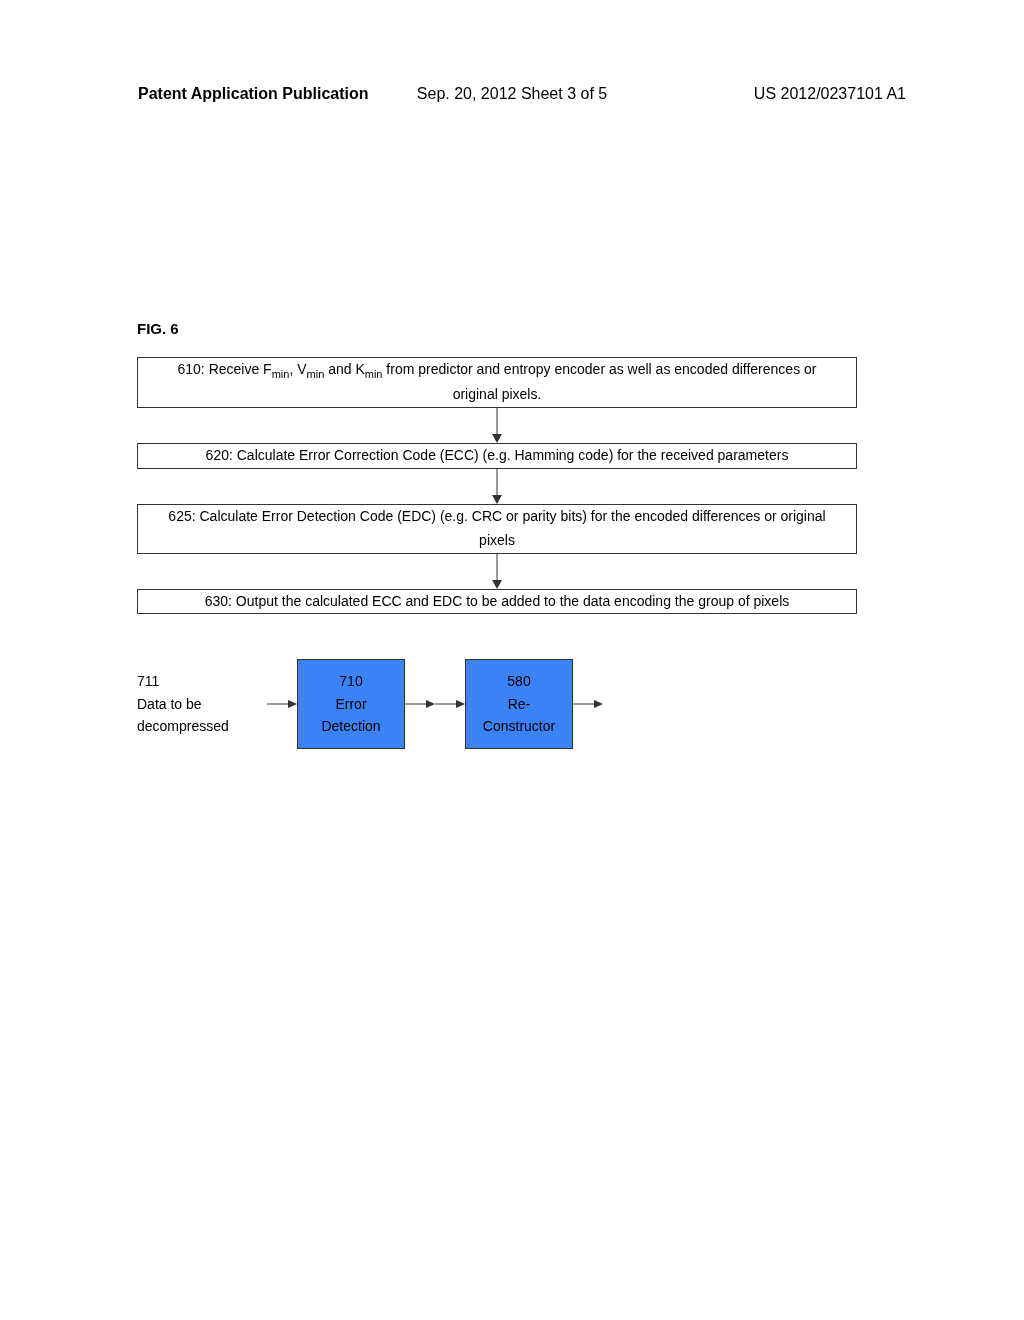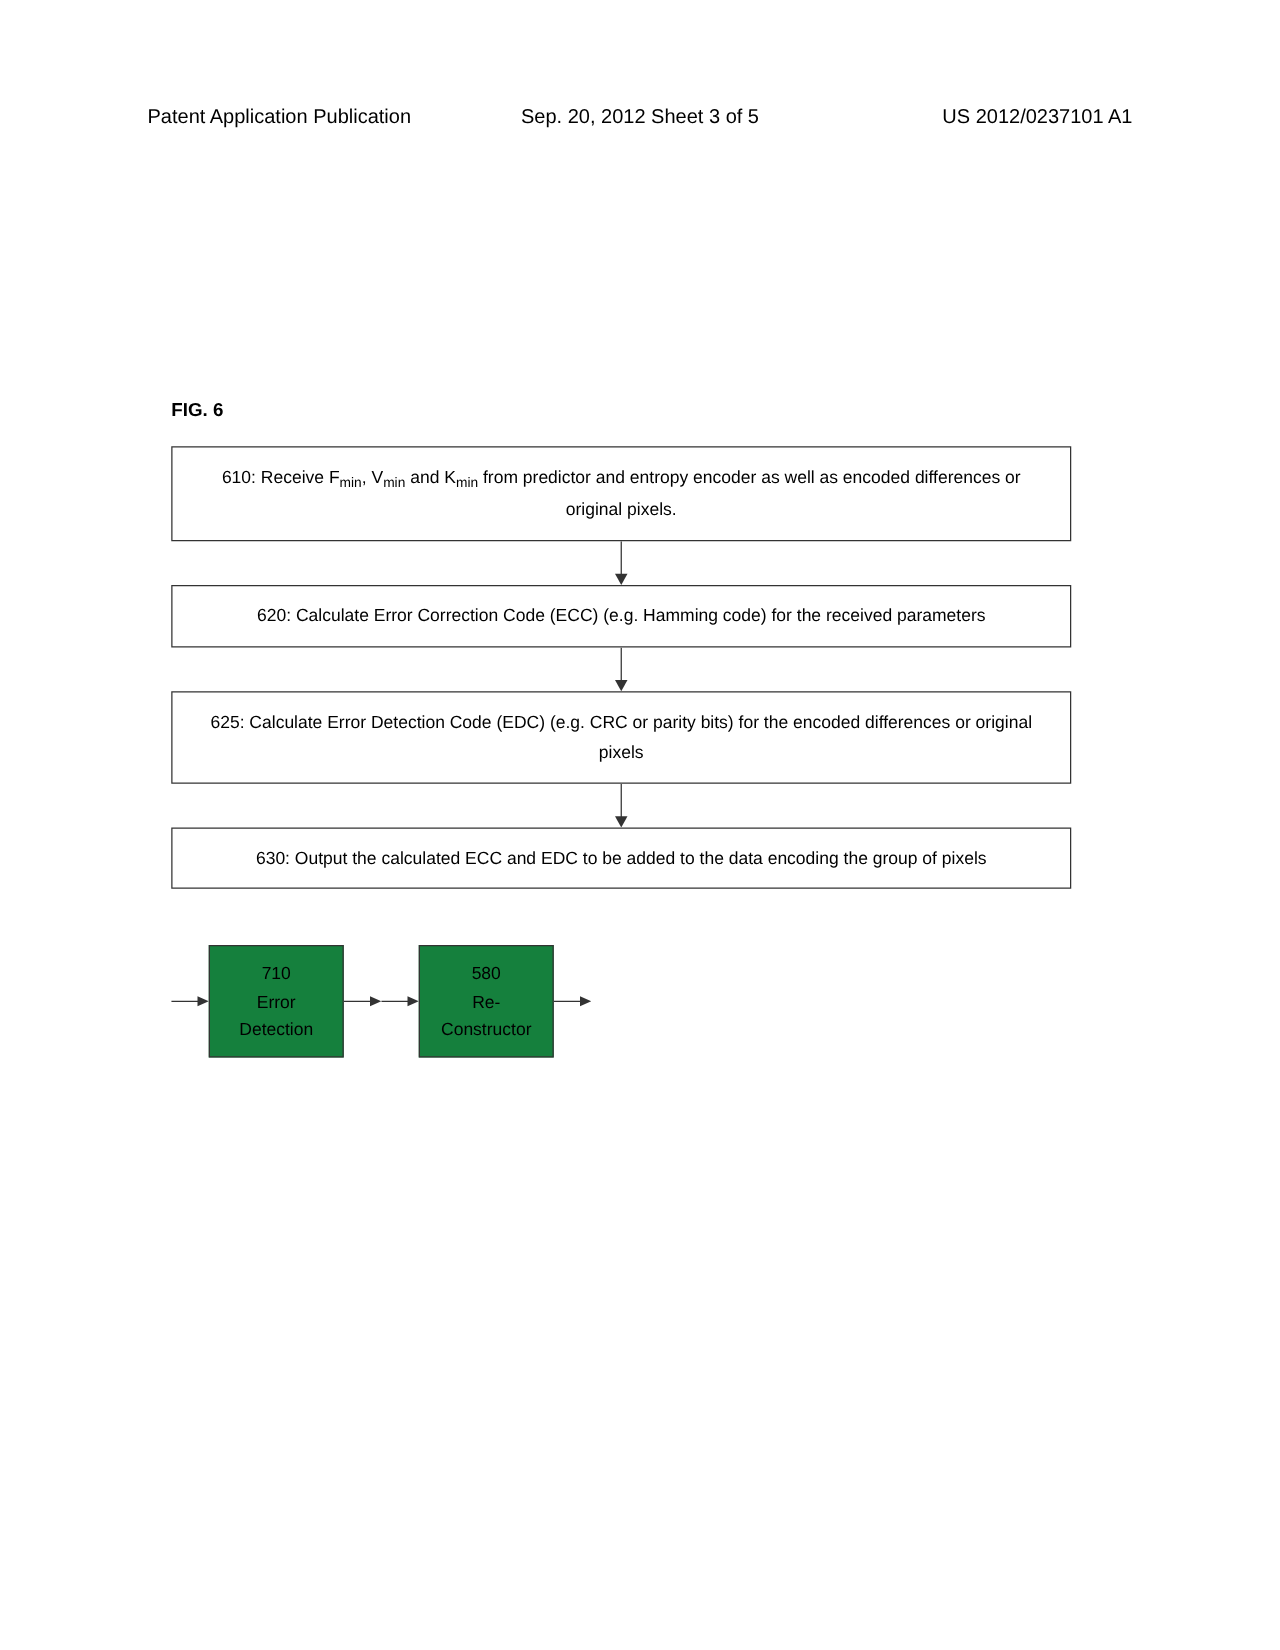--- a/index.html
+++ b/index.html
@@ -18,21 +18,22 @@
       position: absolute;
       top: 85px;
       left: 0;
       right: 0;
       display: flex;
       justify-content: space-between;
       padding: 0 118px 0 118px;
       font-size: 16px;
     }
     .header-left {
-      font-weight: normal;
+      font-weight: bold;
+      margin-left: 20px;
     }
     .header-center {
       position: absolute;
       left: 50%;
       transform: translateX(-50%);
     }
     .header-right {
       font-weight: normal;
     }
     .content {
@@ -41,21 +42,21 @@
       left: 137px;
       width: 720px;
     }
     .fig-label {
       font-weight: bold;
       font-size: 15px;
       margin-bottom: 20px;
     }
     .flowchart-box {
       border: 1px solid #333;
-      padding: 12px 20px;
+      padding: 0 20px;
       text-align: center;
       font-size: 14px;
       line-height: 1.7;
       background: white;
     }
     .arrow-down {
       display: flex;
       justify-content: center;
       margin: 0;
     }
@@ -76,21 +77,21 @@
       line-height: 1.6;
       text-align: left;
       width: 130px;
     }
     .fig7-box {
       border: 1px solid #333;
       padding: 10px 14px;
       text-align: center;
       font-size: 14px;
       line-height: 1.6;
-      background: #15803d;
+      background: #3b82f6;
       width: 108px;
     }
     .arrow-right {
       width: 30px;
       display: flex;
       align-items: center;
       justify-content: center;
     }
     sub {
       font-size: 11px;
@@ -135,20 +136,24 @@
       <line x1="10" y1="0" x2="10" y2="28" stroke="#333" stroke-width="1"></line>
       <polygon points="10,35 5,26 15,26" fill="#333"></polygon>
     </svg>
   </div>
 
   <div class="flowchart-box">630: Output the calculated ECC and EDC to be added to the data encoding the group of pixels</div>
 
   <div class="fig7-container">
 
     <div class="fig7-diagram">
+      <div class="fig7-label">
+        <div>711</div>
+        <div>Data to be decompressed</div>
+      </div>
 
       <div class="arrow-right">
         <svg width="30" height="12">
           <line x1="0" y1="6" x2="23" y2="6" stroke="#333" stroke-width="1"></line>
           <polygon points="30,6 21,2 21,10" fill="#333"></polygon>
         </svg>
       </div>
 
       <div class="fig7-box">
         <div>710</div>

